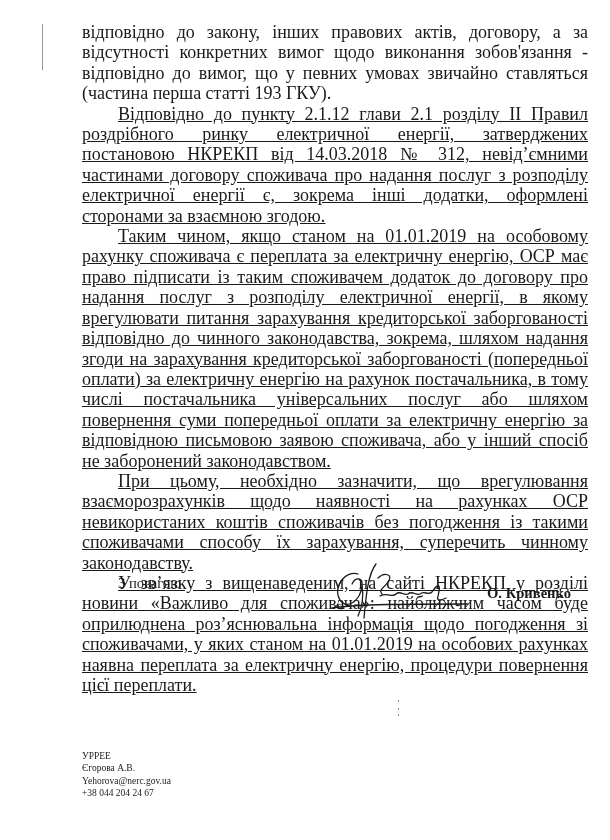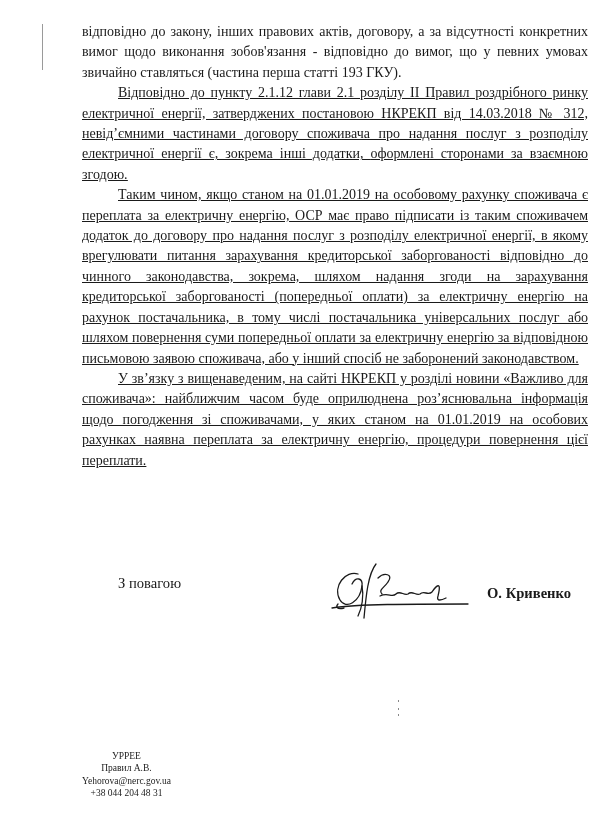--- a/index.html
+++ b/index.html
@@ -6,53 +6,53 @@
   body {
     width: 610px; height: 840px; position: relative; overflow: hidden;
     font-family: "Liberation Serif", serif; color: #1a1a1a;
   }
   .margin-mark {
     position: absolute; left: 42px; top: 24px; width: 1px; height: 46px;
     background: #9a9a9a;
   }
   .body-text {
     position: absolute; left: 82px; top: 22px; width: 506px;
-    font-size: 14px; line-height: 20.4px; text-align: justify;
+    font-size: 18px; line-height: 20.4px; text-align: justify;
   }
   .body-text p { margin: 0; }
   .body-text p.indent { text-indent: 36px; text-decoration: underline; }
   .u { text-decoration: underline; }
   .sig-block {
     position: absolute; left: 118px; top: 573px; font-weight: normal;
     font-size: 14.6px; line-height: 20px; text-align: center;
   }
   .signature {
     position: absolute; left: 318px; top: 556px; width: 160px; height: 70px;
   }
   .signer {
     position: absolute; left: 487px; top: 585px; font-weight: bold;
     font-size: 14.6px;
   }
   .footer {
     position: absolute; left: 82px; top: 750px; font-size: 9.5px; line-height: 12.4px;
     color: #222;
-    text-align: center;
   }
   .dots { position: absolute; left: 398px; width: 2px; background: transparent; }
   .dot { position: absolute; width: 1px; height: 2px; background: #888; }
 </style>
 </head>
 <body>
 
 <div class="margin-mark"></div>
 
 <div class="body-text">
   <p>відповідно до закону, інших правових актів, договору, а за відсутності конкретних вимог щодо виконання зобов'язання - відповідно до вимог, що у певних умовах звичайно ставляться (частина перша статті 193 ГКУ).</p>
   <p class="indent"><span>Відповідно до пункту 2.1.12 глави 2.1 розділу II Правил роздрібного ринку електричної енергії, затверджених постановою НКРЕКП від 14.03.2018 № 312, невід’ємними частинами договору споживача про надання послуг з розподілу електричної енергії є, зокрема інші додатки, </span><span class="u">оформлені сторонами за взаємною згодою.</span></p>
   <p class="indent">Таким чином, якщо станом на 01.01.2019 на особовому рахунку споживача є переплата за електричну енергію, ОСР має право підписати із таким споживачем додаток до договору про надання послуг з розподілу електричної енергії, в якому врегулювати питання зарахування кредиторської заборгованості відповідно до чинного законодавства, зокрема, шляхом надання згоди на зарахування кредиторської заборгованості (попередньої оплати) за електричну енергію на рахунок постачальника, в тому числі постачальника універсальних послуг або шляхом повернення суми попередньої оплати за електричну енергію за відповідною письмовою заявою споживача, або у інший спосіб не заборонений законодавством.</p>
+  <p class="indent">При цьому, необхідно зазначити, що врегулювання взаєморозрахунків щодо наявності на рахунках ОСР невикористаних коштів споживачів без погодження із такими споживачами способу їх зарахування, суперечить чинному законодавству.</p>
   <p class="indent">У зв’язку з вищенаведеним, на сайті НКРЕКП у розділі новини «Важливо для споживача»: найближчим часом буде оприлюднена роз’яснювальна інформація щодо погодження зі споживачами, у яких станом на 01.01.2019 на особових рахунках наявна переплата за електричну енергію, процедури повернення цієї переплати.</p>
 </div>
 
 <div class="sig-block">
   <div>З повагою</div>
 </div>
 
 <div class="signature">
   <svg width="160" height="70" viewBox="0 0 160 70">
     <g fill="none" stroke="#1a1a1a" stroke-width="1.3" stroke-linecap="round">
@@ -70,16 +70,16 @@
 <div class="signer">О. Кривенко</div>
 
 <div class="dots" style="top:700px;height:20px;">
   <div class="dot" style="top:0px;"></div>
   <div class="dot" style="top:8px;"></div>
   <div class="dot" style="top:14px;"></div>
 </div>
 
 <div class="footer">
   <div>УРРЕЕ</div>
-  <div>Правил А.В.</div>
+  <div>Єгорова А.В.</div>
   <div>Yehorova@nerc.gov.ua</div>
-  <div>+38 044 204 48 31</div>
+  <div>+38 044 204 24 67</div>
 </div>
 
 </body></html>

